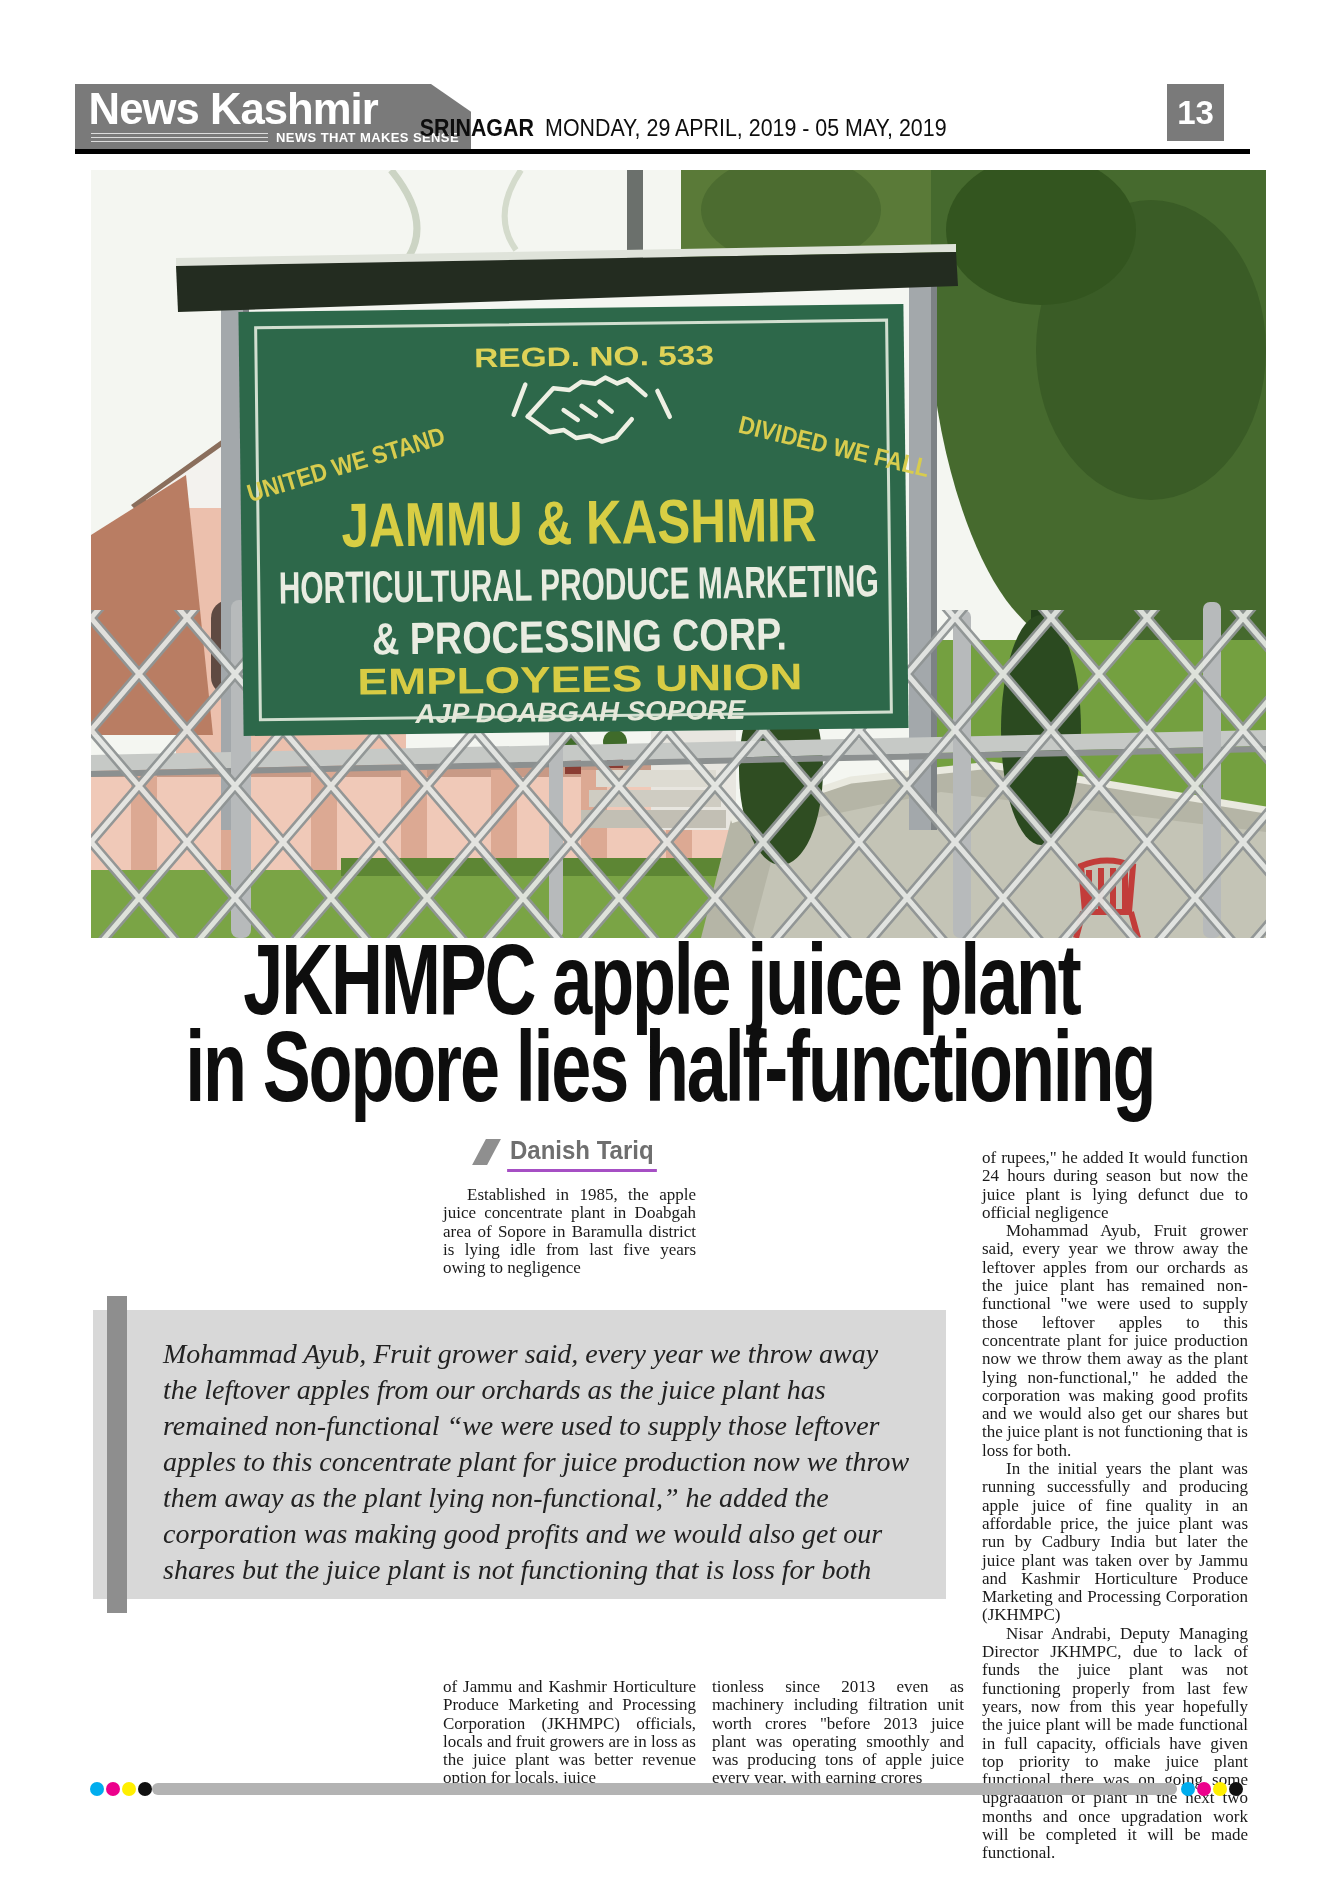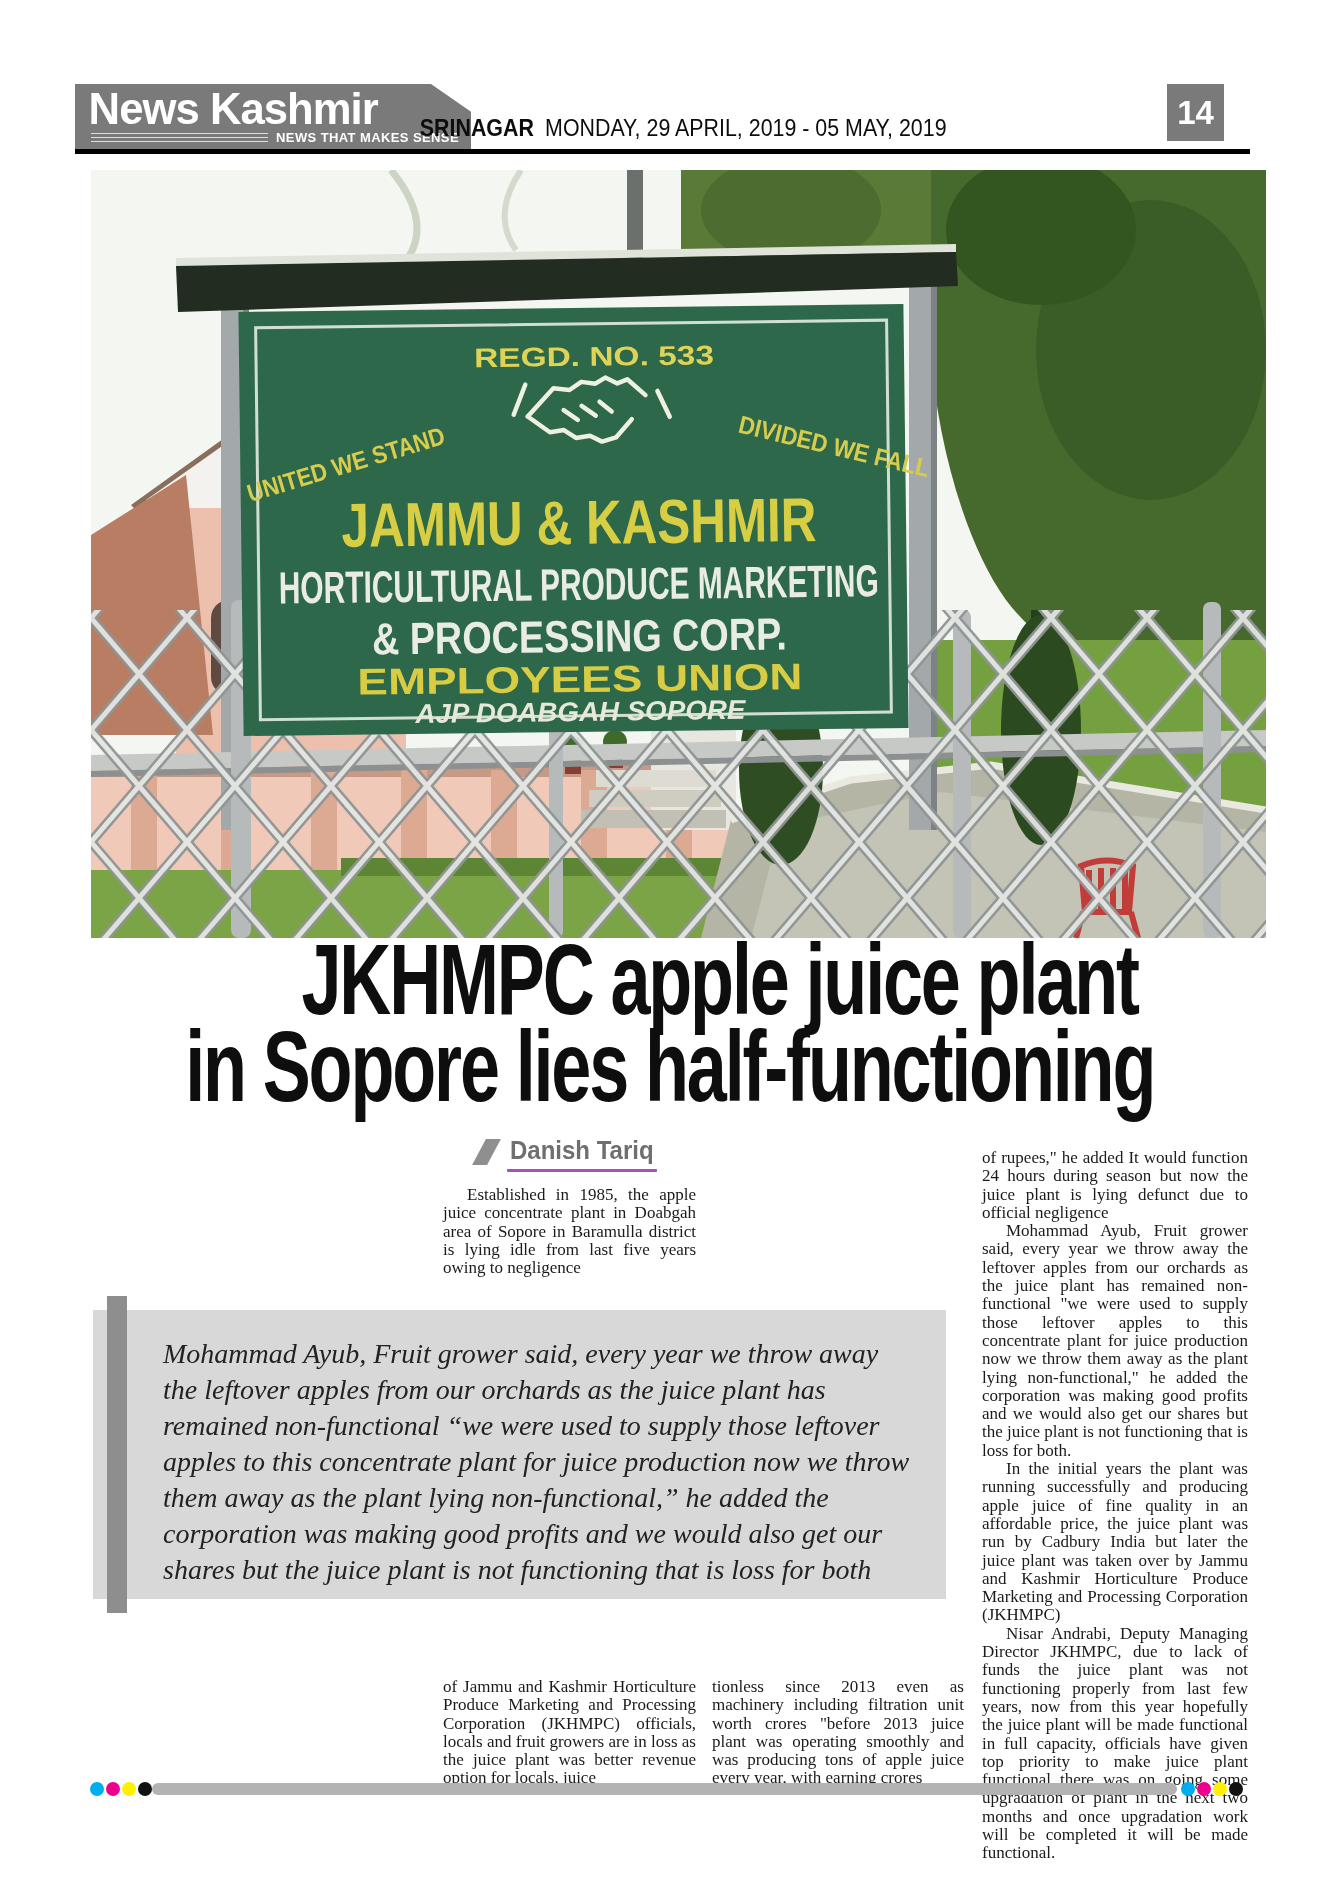--- a/index.html
+++ b/index.html
@@ -28,21 +28,21 @@
              display:flex; align-items:center; justify-content:center; }
 
   .header-rule { position:absolute; left:75px; top:149px; width:1175px; height:5px; background:#000; }
 
   
   .photo { position:absolute; left:75px; top:154px; width:1175px; height:768px; margin:16px; }
   .photo svg { display:block; }
 
   
   .headline { position:absolute; left:0; top:936px; width:1323px; margin:0;
-              text-align:right; color:#0e0e0e; font-weight:bold; }
+              text-align:center; color:#0e0e0e; font-weight:bold; }
   .hl-line { display:block; font-size:100px; line-height:87px; letter-spacing:-3px;
              transform:scaleX(0.72); transform-origin:50% 50%; white-space:nowrap; }
 
   
   .byline { position:absolute; left:443px; top:1136px; width:253px;
             display:flex; justify-content:center; align-items:flex-start; gap:10px; }
   .byline-icon { width:15px; height:26px; background:#8f8f8f; transform:skewX(-28deg); margin-top:3px; }
   .byline-name { display:inline-block; font-size:25px; font-weight:bold; color:#6f6f6f;
                  border-bottom:3px solid #a64fc4; padding:0 3px 4px; transform:scaleX(.96);
                  white-space:nowrap; }
@@ -84,21 +84,21 @@
     <div class="logo">
       <div class="logo-title">News Kashmir</div>
       <div class="logo-sub">
         <span class="logo-lines"></span>
         <span class="logo-tagline">NEWS THAT MAKES SENSE</span>
       </div>
     </div>
     <div class="dateline">
       <span class="dateline-inner"><span class="city">SRINAGAR</span><span>MONDAY, 29 APRIL, 2019 - 05 MAY, 2019</span></span>
     </div>
-    <div class="pagenum">14</div>
+    <div class="pagenum">13</div>
     <div class="header-rule"></div>
   </header>
 
   <figure class="photo">
     <svg width="1175" height="768" viewBox="0 0 1175 768">
       <defs>
         <pattern id="chain" width="96" height="112" patternUnits="userSpaceOnUse">
           <path d="M0,0 L96,112 M96,0 L0,112" stroke="#8f9494" stroke-width="10" fill="none"></path>
           <path d="M0,0 L96,112 M96,0 L0,112" stroke="#e3e5e2" stroke-width="5" fill="none"></path>
         </pattern>

